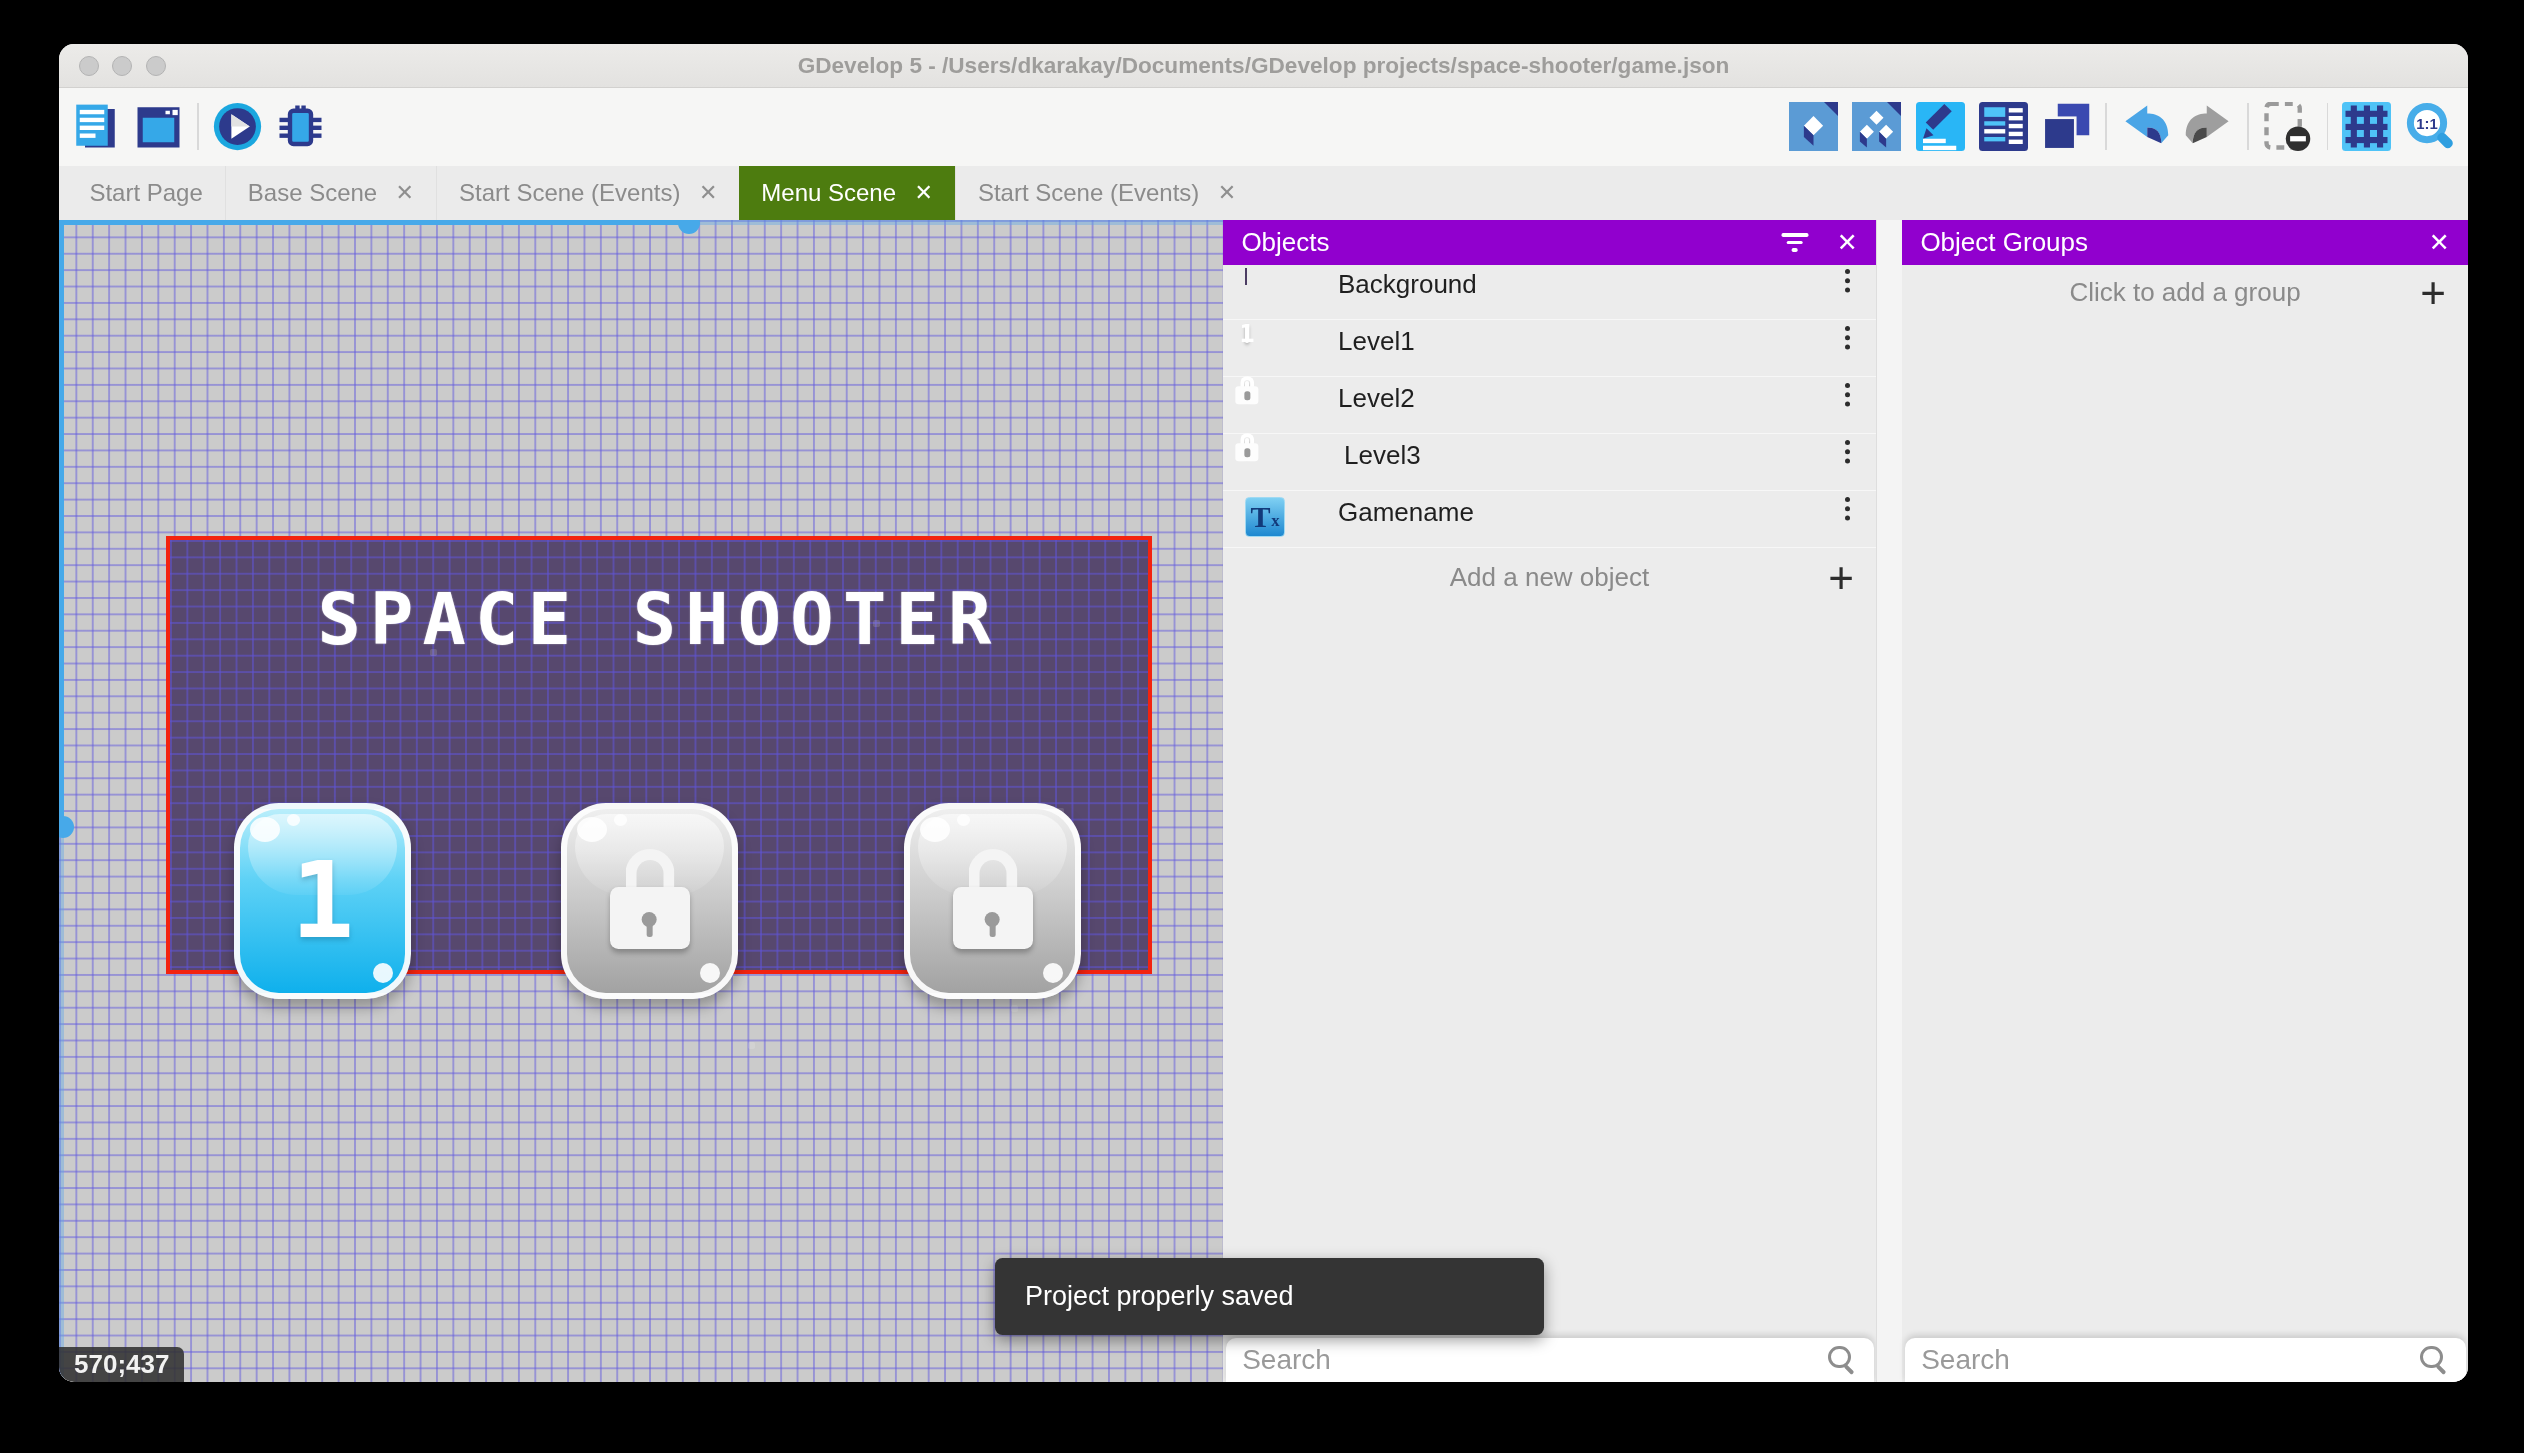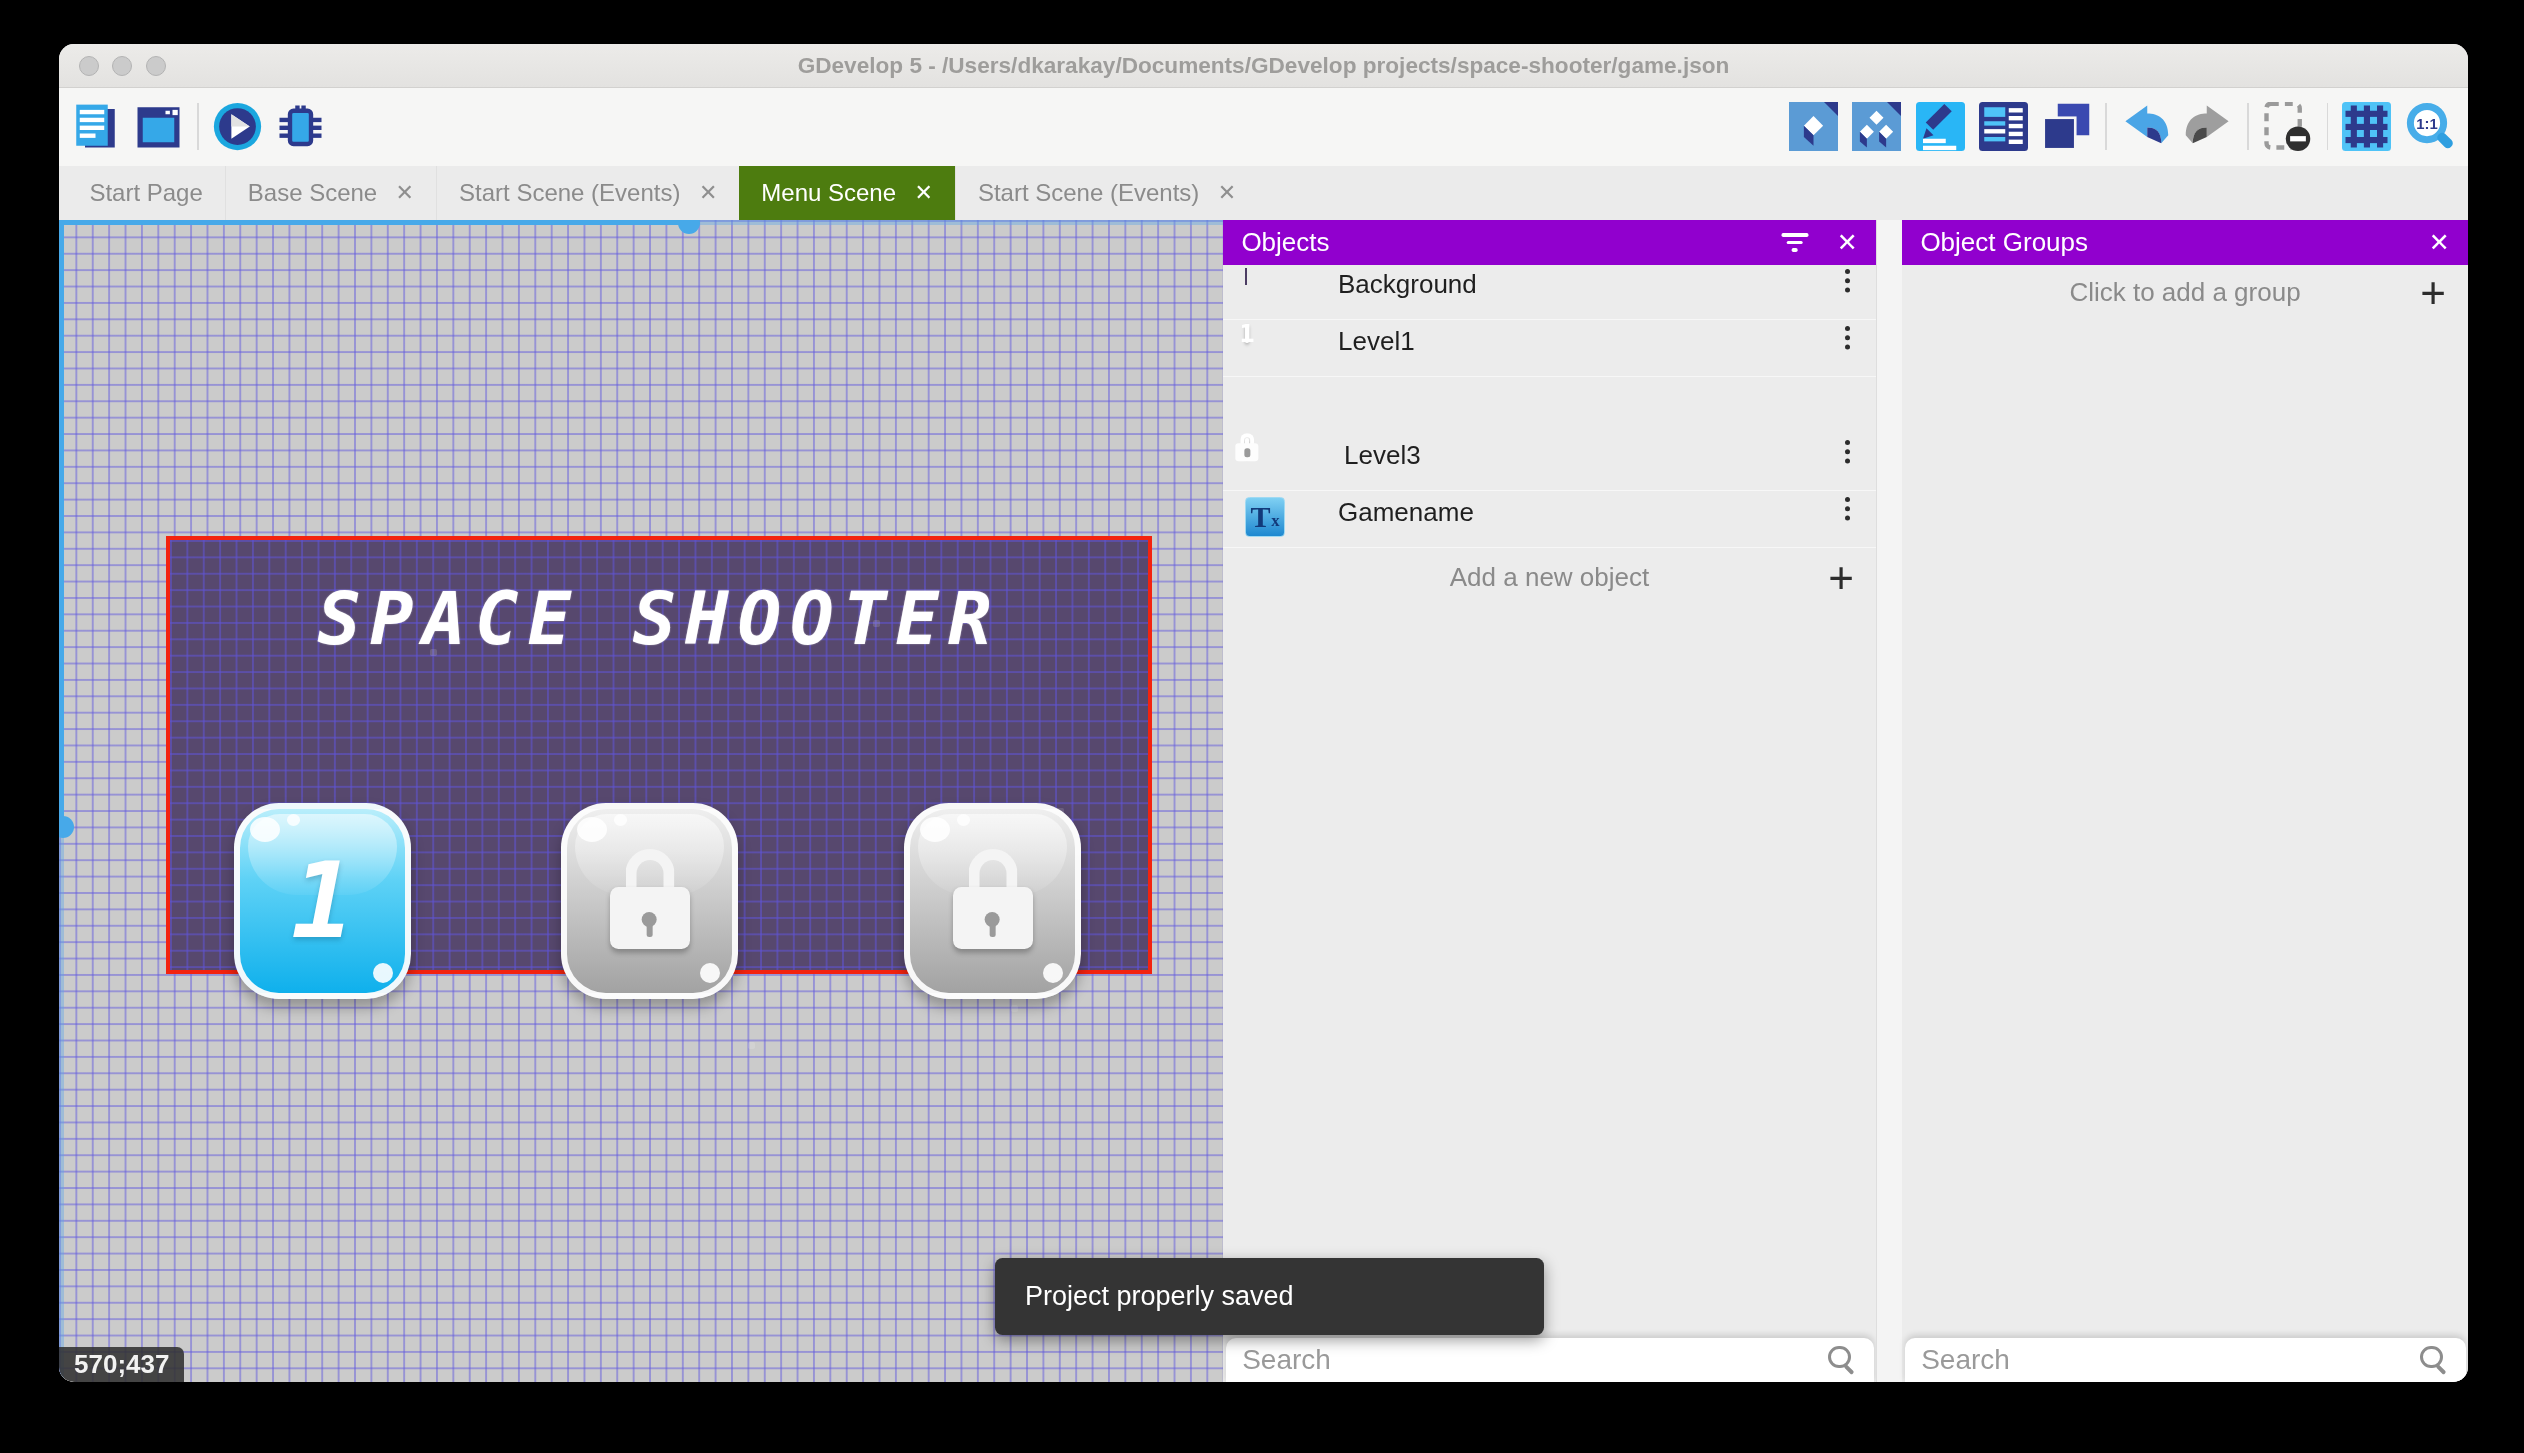--- a/index.html
+++ b/index.html
@@ -40,21 +40,21 @@
   .hscroll-thumb { position:absolute; left:0; top:0; width:630px; height:5px; background:#47a9e9; }
   .hscroll-knob  { position:absolute; left:619px; top:-8.4px; width:22px; height:22px; border-radius:50%; background:#47a9e9; }
   .vscroll-track { position:absolute; left:0; top:0; width:5px; height:1162px; background:rgba(96,166,232,.42); z-index:6; }
   .vscroll-thumb { position:absolute; left:0; top:0; width:5px; height:607px; background:#47a9e9; }
   .vscroll-knob  { position:absolute; left:-6.7px; top:596px; width:22px; height:22px; border-radius:50%; background:#47a9e9; }
 
   
   .scene { position:absolute; left:107px; top:316px; width:986px; height:438px; background:#57486e;
     background-image: linear-gradient(rgba(96,84,215,.55) 1.7px, transparent 1.7px), linear-gradient(90deg, rgba(96,84,215,.55) 1.7px, transparent 1.7px);
     background-size:16.4px 16.4px;
-    border:4.2px solid #f3230f;font-style:italic; }
+    border:4.2px solid #f3230f; }
   .scene .star { position:absolute; width:6.7px; height:6.7px; background:rgba(255,255,255,.14); border-radius:1.7px; }
   .scene-title { position:absolute; left:0; top:37px; width:100%; text-align:center; font-family:"DejaVu Sans Mono", monospace; font-weight:bold; font-size:72px; letter-spacing:9.2px; color:#fff; text-shadow:0 0 1.7px rgba(255,255,255,.55); cursor:pointer; }
 
   .level-btn { position:absolute; top:263px; width:177px; height:196px; border-radius:45px; border:6.7px solid rgba(252,252,252,.95); box-shadow:0 8.4px 13.4px rgba(0,0,0,.28); cursor:pointer; }
   .level-btn.blue { background:linear-gradient(180deg,#b9eefb 0%,#5fd2f6 38%,#0fb0ec 100%); }
   .level-btn.gray { background:linear-gradient(180deg,#efefef 0%,#cfcfcf 42%,#a2a2a2 100%); }
   .level-btn::before { content:""; position:absolute; left:8.4px; right:8.4px; top:5px; height:44%; border-radius:33px 33px 50px 50px; background:linear-gradient(rgba(255,255,255,.55),rgba(255,255,255,.06)); }
   .bub1 { position:absolute; left:10px; top:8.4px; width:30px; height:25px; border-radius:50%; background:rgba(255,255,255,.85); }
   .bub2 { position:absolute; left:47px; top:5px; width:13.4px; height:11.7px; border-radius:50%; background:rgba(255,255,255,.8); }
   .bub3 { position:absolute; right:11.7px; bottom:10px; width:20px; height:20px; border-radius:50%; background:rgba(255,255,255,.9); }
@@ -358,20 +358,29 @@
       <div class="obj-row" style="top:45px;">
         <span class="thumb"><span class="thumb-bg"></span></span>
         <span class="oname">Background</span>
         <span class="kebab"></span>
       </div>
       <div class="obj-row" style="top:102px;">
         <span class="thumb"><span class="thumb-btn blue"><span class="t1">1</span></span></span>
         <span class="oname">Level1</span>
         <span class="kebab"></span>
       </div>
+      <div class="obj-row" style="top:159px;">
+        <span class="thumb"><span class="thumb-btn gray"><span class="mini-lock">
+                <i class="sh"></i>
+                <i class="bd"></i>
+                <i class="kh"></i>
+              </span></span></span>
+        <span class="oname">Level2</span>
+        <span class="kebab"></span>
+      </div>
       <div class="obj-row" style="top:216px;gap:6px;">
         <span class="thumb"><span class="thumb-btn gray"><span class="mini-lock">
                 <i class="sh"></i>
                 <i class="bd"></i>
                 <i class="kh"></i>
               </span></span></span>
         <span class="oname">Level3</span>
         <span class="kebab"></span>
       </div>
       <div class="obj-row" style="top:273px;">

